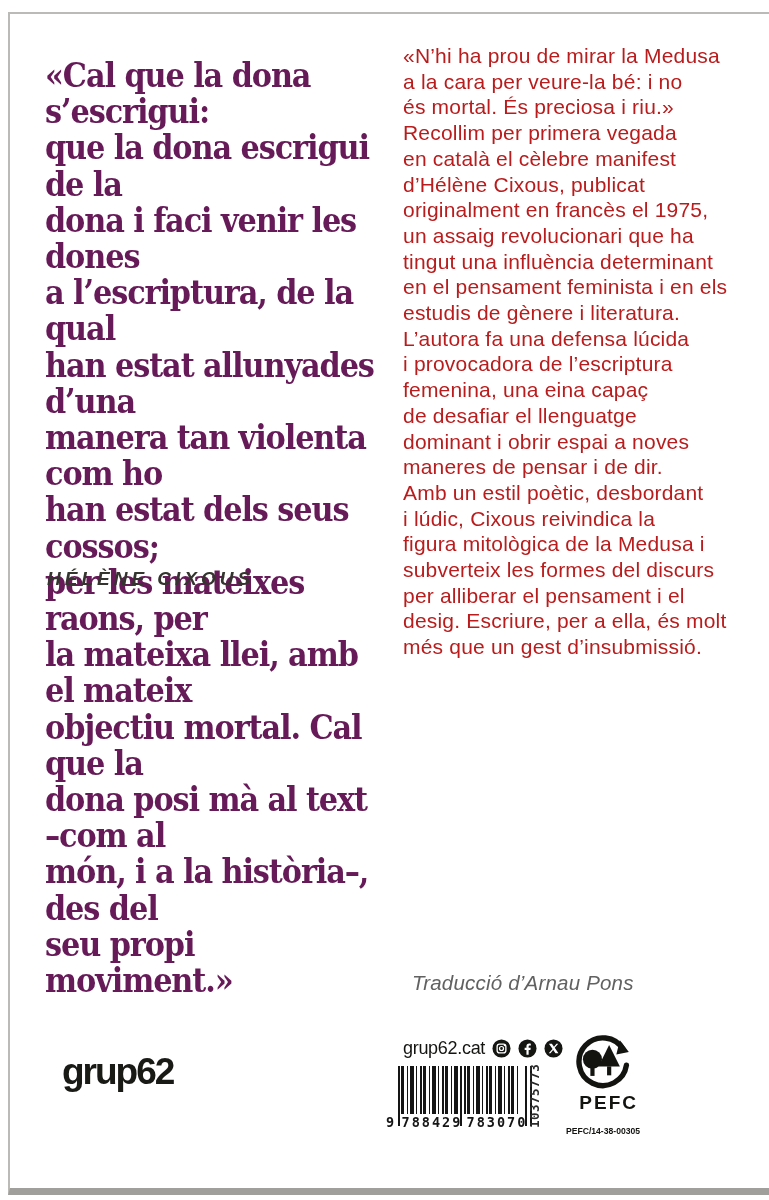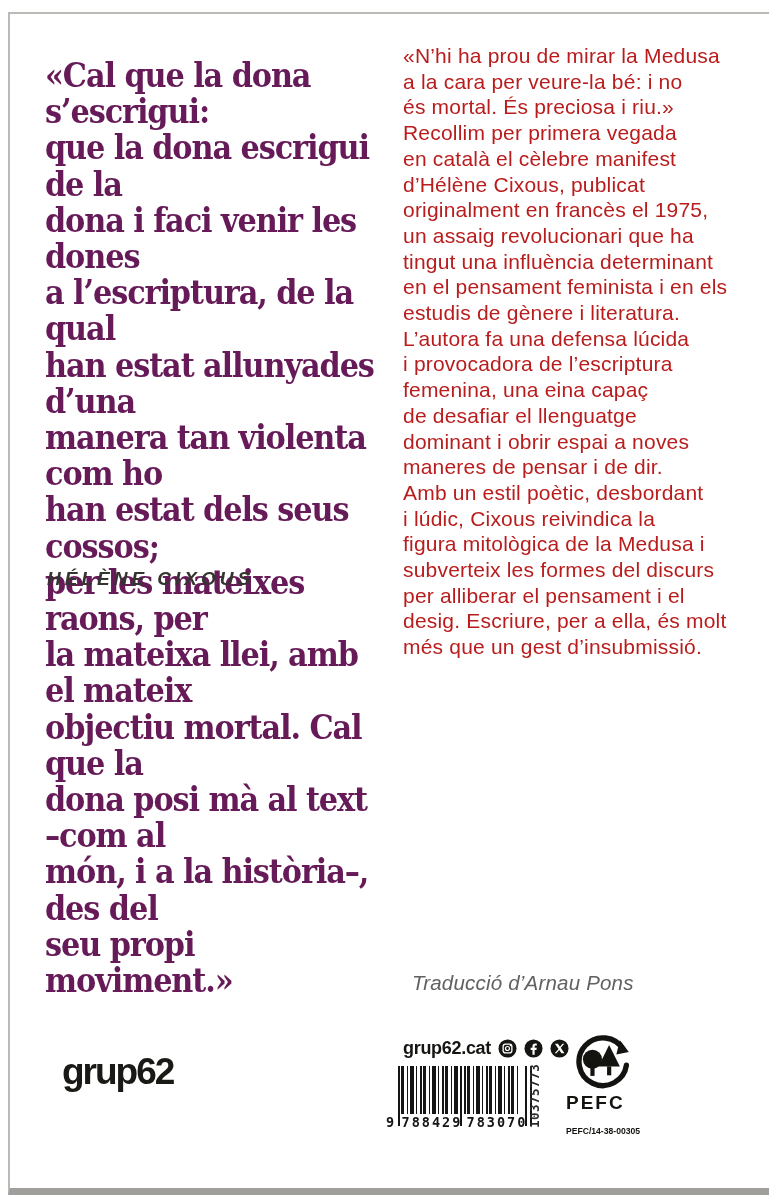--- a/index.html
+++ b/index.html
@@ -19,42 +19,42 @@
   .desc{position:absolute;left:403px;top:43px;width:352px;
         font-size:21px;line-height:25.7px;letter-spacing:0.2px;
         color:#b91c1c;white-space:pre-line;}
 
   .translation{position:absolute;left:412px;top:971px;font-size:20.5px;color:#616161;letter-spacing:0.2px;font-style:italic;}
 
   .publisher-logo{position:absolute;left:44px;top:1051px;font-size:37px;font-weight:700;
                   letter-spacing:-2px;color:#191916;margin-left:18px;}
 
   .website-row{position:absolute;left:403px;top:1038px;display:flex;align-items:center;gap:7px;}
-  .website{font-size:18px;font-weight:700;color:#141411;letter-spacing:-0.3px;}
+  .website{font-size:18px;font-weight:400;color:#141411;letter-spacing:-0.3px;}
   .soc{width:19px;height:19px;display:block;}
 
   .barcode-wrap{position:absolute;left:386px;top:1066px;width:160px;height:66px;}
   .bars{position:absolute;left:12px;top:0;width:121px;height:48px;
         background:repeating-linear-gradient(90deg,#151515 0 2px,#fff 2px 3px,#151515 3px 6px,#fff 6px 9px,#151515 9px 10px,#fff 10px 12px,#151515 12px 16px,#fff 16px 18px,#151515 18px 19px,#fff 19px 22px);}
   .guard{position:absolute;top:0;width:2px;height:60px;background:#151515;}
   .g-left{left:12px;} .g-mid{left:74px;} .g-right{left:144px;}
   .g-right2{left:139px;}
   .digits{position:absolute;left:0;top:48px;width:146px;display:flex;align-items:flex-start;
           font-family:"DejaVu Sans Mono","Liberation Mono",monospace;font-weight:700;
           font-size:13.5px;color:#151515;}
   .d-prefix{width:14px;}
   .d-g1{width:64px;text-align:center;letter-spacing:2px;}
   .d-g2{width:66px;text-align:center;letter-spacing:2px;}
 
   .addon{position:absolute;left:527px;top:1070px;width:34px;height:58px;}
   .addon span{position:absolute;left:0;top:0;display:block;transform:rotate(-90deg) translateX(-58px);
               transform-origin:0 0;font-family:"DejaVu Sans Mono","Liberation Mono",monospace;
               font-size:12.5px;font-weight:700;letter-spacing:0.5px;color:#2a2a2a;white-space:nowrap;}
 
-  .pefc{position:absolute;left:566px;top:1034px;width:72px;text-align:left;}
+  .pefc{position:absolute;left:566px;top:1034px;width:72px;text-align:right;}
   .pefc svg{display:block;margin:0 auto;}
   .pefc-name{font-size:19px;font-weight:700;letter-spacing:2px;color:#131310;margin-top:-2px;
              font-family:"Liberation Sans",sans-serif;}
   .pefc-cert{font-size:8.6px;font-weight:700;color:#131310;margin-top:12px;letter-spacing:0;white-space:nowrap;}
 </style>
 </head>
 <body>
 
 <div class="cover">
   <div class="frame"></div>

